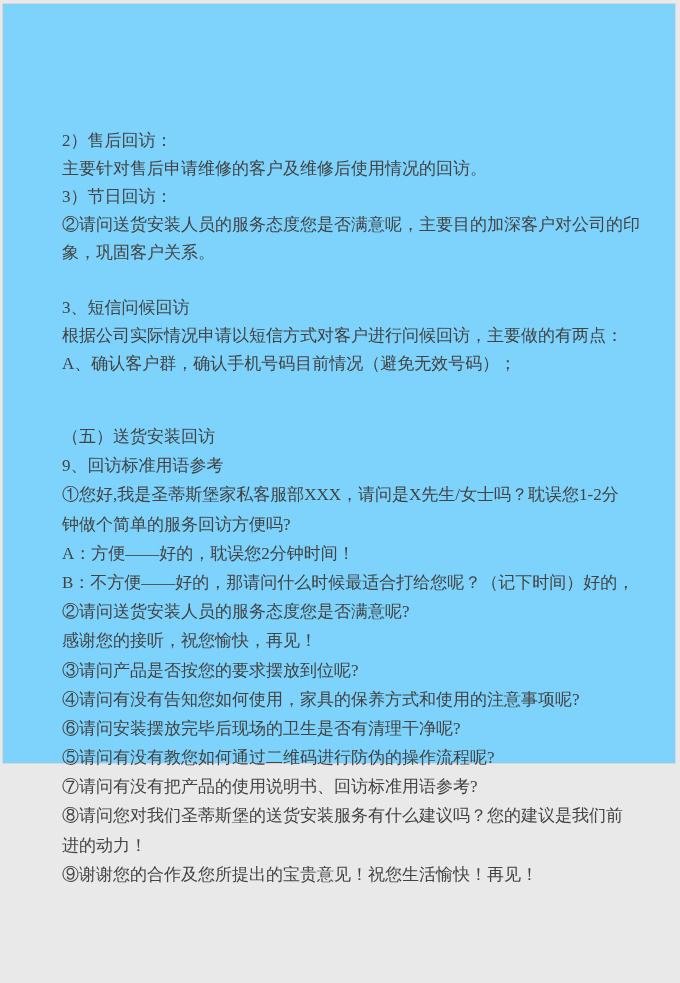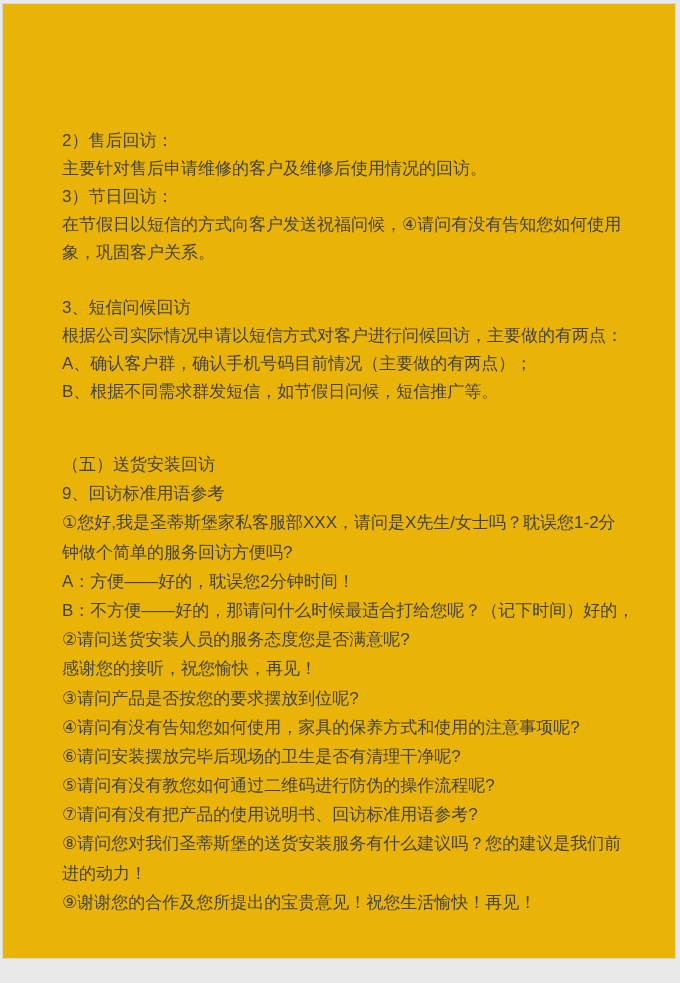--- a/index.html
+++ b/index.html
@@ -9,24 +9,25 @@
     height: 983px;
     background: #e9e9e9;
     font-family: "Liberation Sans", "DejaVu Sans", sans-serif;
     overflow: hidden;
   }
   .paper {
     position: absolute;
     left: 2px;
     top: 3px;
     width: 674px;
-    height: 956px;
+    height: 761px;
     box-sizing: border-box;
-    background: #eab308;
+    background: #7dd3fc;
     border: 1px solid #d8d8d8;
+    font-family: Liberation Serif, serif;
   }
   .content {
     padding: 123px 20px 0 59px;
   }
   .section {
     margin: 0 0 27px 0;
   }
   .section.sec-c {
     margin-bottom: 0;
     margin-top: 44px;
@@ -52,29 +53,28 @@
 </head>
 <body>
 
 <div class="paper">
   <div class="content">
 
     <div class="section sec-a">
       <div class="line">2）售后回访：</div>
       <div class="line">主要针对售后申请维修的客户及维修后使用情况的回访。</div>
       <div class="line">3）节日回访：</div>
-      <div class="line">在节假日以短信的方式向客户发送祝福问候，④请问有没有告知您如何使用</div>
+      <div class="line">②请问送货安装人员的服务态度您是否满意呢，主要目的加深客户对公司的印</div>
       <div class="line">象，巩固客户关系。</div>
     </div>
 
     <div class="section sec-b">
       <div class="line">3、短信问候回访</div>
       <div class="line">根据公司实际情况申请以短信方式对客户进行问候回访，主要做的有两点：</div>
-      <div class="line">A、确认客户群，确认手机号码目前情况（主要做的有两点）；</div>
-      <div class="line">B、根据不同需求群发短信，如节假日问候，短信推广等。</div>
+      <div class="line">A、确认客户群，确认手机号码目前情况（避免无效号码）；</div>
     </div>
 
     <div class="section sec-c">
       <div class="line">（五）送货安装回访</div>
       <div class="line">9、回访标准用语参考</div>
       <div class="line">①您好,我是圣蒂斯堡家私客服部XXX，请问是X先生/女士吗？耽误您1-2分</div>
       <div class="line">钟做个简单的服务回访方便吗?</div>
       <div class="line">A：方便——好的，耽误您2分钟时间！</div>
       <div class="line">B：不方便——好的，那请问什么时候最适合打给您呢？（记下时间）好的，</div>
       <div class="line">②请问送货安装人员的服务态度您是否满意呢?</div>

